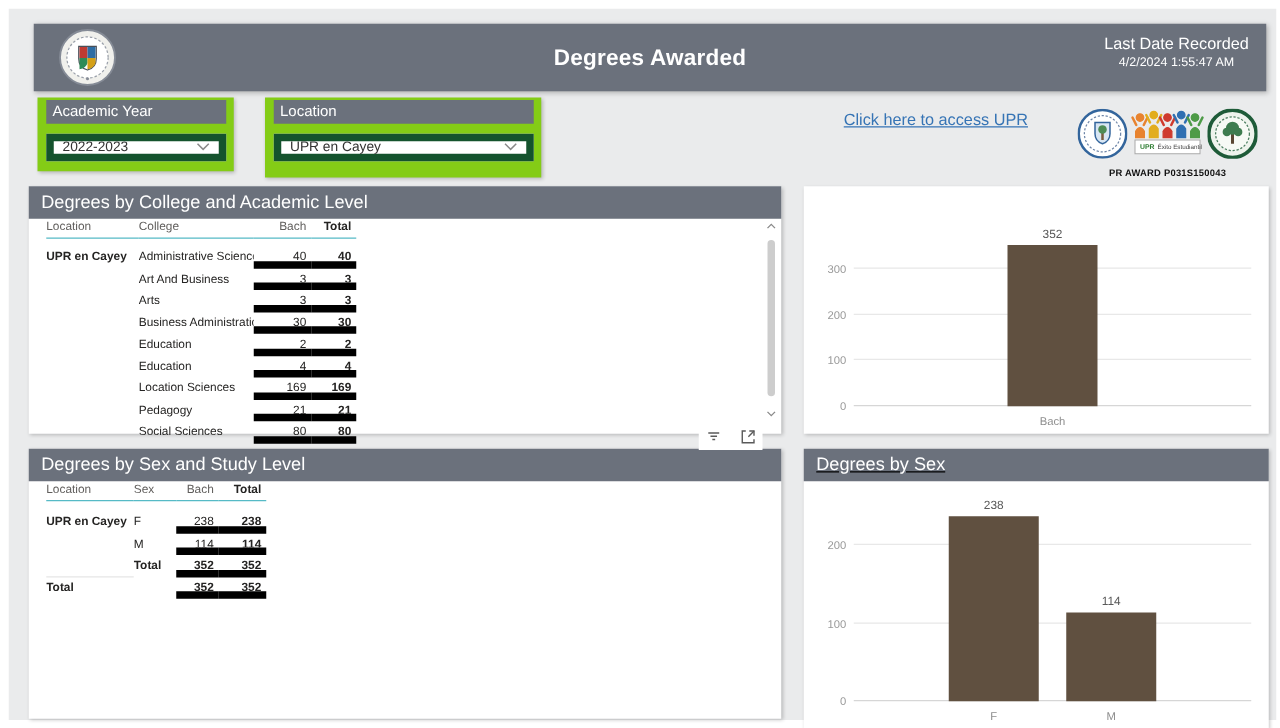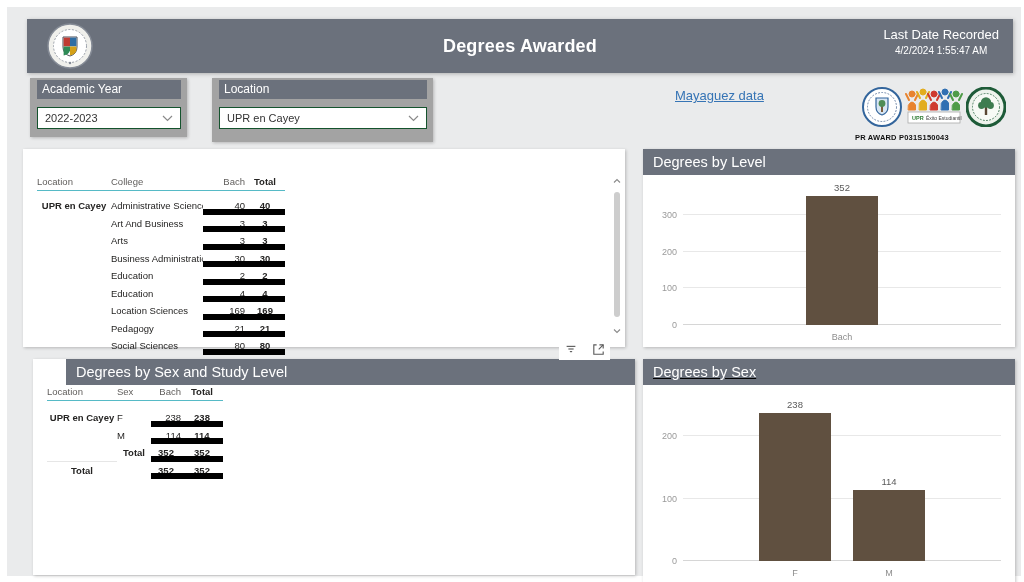--- a/index.html
+++ b/index.html
@@ -9,50 +9,50 @@
   
   .app-header { position:absolute; left:20px; top:12px; width:986px; height:54px;
     background:#6B717C; box-shadow:1px 1px 4px rgba(0,0,0,.25); display:flex; align-items:center; }
   .seal { position:absolute; left:20px; top:4px; }
   .app-title { width:100%; text-align:center; color:#ffffff; font-size:18px; font-weight:bold; letter-spacing:.2px; }
   .last-date { position:absolute; right:14px; top:8px; text-align:center; color:#ffffff; }
   .last-date .l1 { font-size:13px; }
   .last-date .l2 { font-size:10px; margin-top:3px; }
 
   
-  .slicer { position:absolute; background:#a3a3a3; box-shadow:1px 1px 3px rgba(0,0,0,.22); }
+  .slicer { position:absolute; background:#84cc16; box-shadow:1px 1px 3px rgba(0,0,0,.22); }
   .slicer1 { left:23px; top:71px; width:157px; height:59px; }
   .slicer2 { left:205px; top:71px; width:221px; height:64px; }
   .slicer-title { margin:2px 6px 0 7px; background:#6B717C; color:#fff; font-size:12px; padding:2px 5px 3px 5px; }
-  .slicer-select { margin:8px 6px 0 7px; height:22px; border:1px solid #14532d; background:#fff;
+  .slicer-select { margin:8px 6px 0 7px; height:22px; border:6px solid #14532d; background:#fff;
     display:flex; align-items:center; justify-content:space-between; padding:0 7px; font-size:11px; color:#333; cursor:pointer; }
 
   
   .maya-link { position:absolute; left:668px; top:79px; font-size:13px; color:#3674B5; text-decoration:underline; line-height:1.55; cursor:pointer; }
-  .logos { position:absolute; left:848px; top:80px; width:158px; }
+  .logos { position:absolute; left:848px; top:80px; width:158px; text-align:center; }
   .logo-row { display:flex; align-items:center; justify-content:center; gap:2px; }
   .award-text { font-size:7.5px; font-weight:bold; color:#111; margin-top:2px; letter-spacing:.2px; }
 
   
   .panel { position:absolute; background:#ffffff; box-shadow:1px 1px 3px rgba(0,0,0,.22); }
   .panel-a { left:16px;  top:142px; width:602px; height:198px; }
   .panel-b { left:636px; top:142px; width:372px; height:198px; }
-  .panel-c { left:26px;  top:352px; width:602px; height:216px;padding-left:33px; }
+  .panel-c { left:16px;  top:352px; width:602px; height:216px; }
   .panel-d { left:636px; top:352px; width:372px; height:224px;text-decoration:underline; }
   .panel-title { height:26px; background:#6B717C; color:#fff; font-size:14.5px; line-height:26px; padding-left:10px; }
 
   
   .tbl { position:absolute; left:14px; top:48px; }
   .panel-c .tbl { top:50px; }
   .trow { display:grid; }
   .t1 .trow { grid-template-columns:74px 92px 46px 36px; }
   .t2 .trow { grid-template-columns:70px 34px 34px 38px; }
   .tcell { font-size:9.5px; color:#252423; height:17.5px; line-height:17.5px; white-space:nowrap; overflow:hidden; }
   .tcell.c2, .tcell.c3 { text-align:right; padding-right:4px; }
-  .tcell.b { font-weight:bold;text-align:center; }
+  .tcell.b { font-weight:bold; }
   .thead { position:absolute; left:14px; top:26px; }
   .thead .tcell { color:#605E5C; height:16px; line-height:14px; border-bottom:1.5px solid #56BAC6; }
   .thead .tcell.b { color:#252423; }
   .tbl .trow .tcell.c2, .tbl .trow .tcell.c3 { border-bottom:6px solid #000000; }
   .t2 .trow:nth-child(3) .tcell.c0 { border-bottom:1px solid #e6e6e6; }
 
   
   .vscroll { position:absolute; right:3px; top:26px; bottom:8px; width:10px; }
   .vs-chevron { position:absolute; left:0; width:10px; height:10px; color:#8a8a8a; font-size:8px; line-height:10px; text-align:center; cursor:pointer; }
   .vs-up { top:2px; } .vs-down { bottom:2px; }
@@ -117,21 +117,21 @@
       <span>UPR en Cayey</span>
       <span>
         <svg width="11" height="7" viewBox="0 0 11 7">
             <polyline points="1,1 5.5,5.5 10,1" fill="none" stroke="#8a8a8a" stroke-width="1.2"></polyline>
           </svg>
       </span>
     </div>
   </div>
 
   <div class="maya-link">
-    <div>Mayaguez data</div>
+    <div>Click here to access UPR</div>
   </div>
 
   <div class="logos">
     <div class="logo-row">
       <span>
         <svg width="40" height="40" viewBox="0 0 40 40">
           <circle cx="20" cy="20" r="19" fill="#ffffff" stroke="#33659c" stroke-width="2"></circle>
           <circle cx="20" cy="20" r="14.5" fill="#ffffff" stroke="#6e86a8" stroke-width="1" stroke-dasharray="1.8 1.4"></circle>
           <path d="M14 11 h12 v9 q0 6 -6 8 q-6 -2 -6 -8 Z" fill="#d8e6f3" stroke="#33659c" stroke-width="1.2"></path>
           <rect x="19" y="18" width="2" height="7" fill="#7a5c3e"></rect>
@@ -185,20 +185,21 @@
           <circle cx="20" cy="15.5" r="5.2" fill="#3E7C4F"></circle>
           <circle cx="15.5" cy="18.5" r="3.4" fill="#3E7C4F"></circle>
           <circle cx="24.5" cy="18.5" r="3.4" fill="#3E7C4F"></circle>
         </svg>
       </span>
     </div>
     <div class="award-text">PR AWARD P031S150043</div>
   </div>
 
   <div class="panel panel-a">
+    <div class="panel-title">Degrees by College and Academic Level</div>
     <div class="thead t1">
         <div class="trow">
           <div class="tcell c0">Location</div>
           <div class="tcell c1">College</div>
           <div class="tcell c2">Bach</div>
           <div class="tcell c3 b">Total</div>
         </div>
       </div>
     <div class="tbl t1">
         <div class="trow">
@@ -282,21 +283,20 @@
     <div class="hicon">
       <svg width="15" height="15" viewBox="0 0 16 16" fill="none" stroke="#5a5a5a" stroke-width="1.2">
           <path d="M6 3 H3 V13 H13 V10"></path>
           <path d="M9 3 H13 V7"></path>
           <path d="M13 3 L8.2 7.8"></path>
         </svg>
     </div>
   </div>
 
   <div class="panel panel-b">
-    <div class="panel-title">Degrees by Level</div>
     <div class="chart">
       <div class="plot">
           <div class="gridline zero" style="bottom: 0%;"></div>
           <div class="ytick" style="bottom: calc(0% - 5px);">0</div>
           <div class="gridline" style="bottom: 27.027%;"></div>
           <div class="ytick" style="bottom: calc(27.027% - 5px);">100</div>
           <div class="gridline" style="bottom: 54.0541%;"></div>
           <div class="ytick" style="bottom: calc(54.0541% - 5px);">200</div>
           <div class="gridline" style="bottom: 81.0811%;"></div>
           <div class="ytick" style="bottom: calc(81.0811% - 5px);">300</div>

